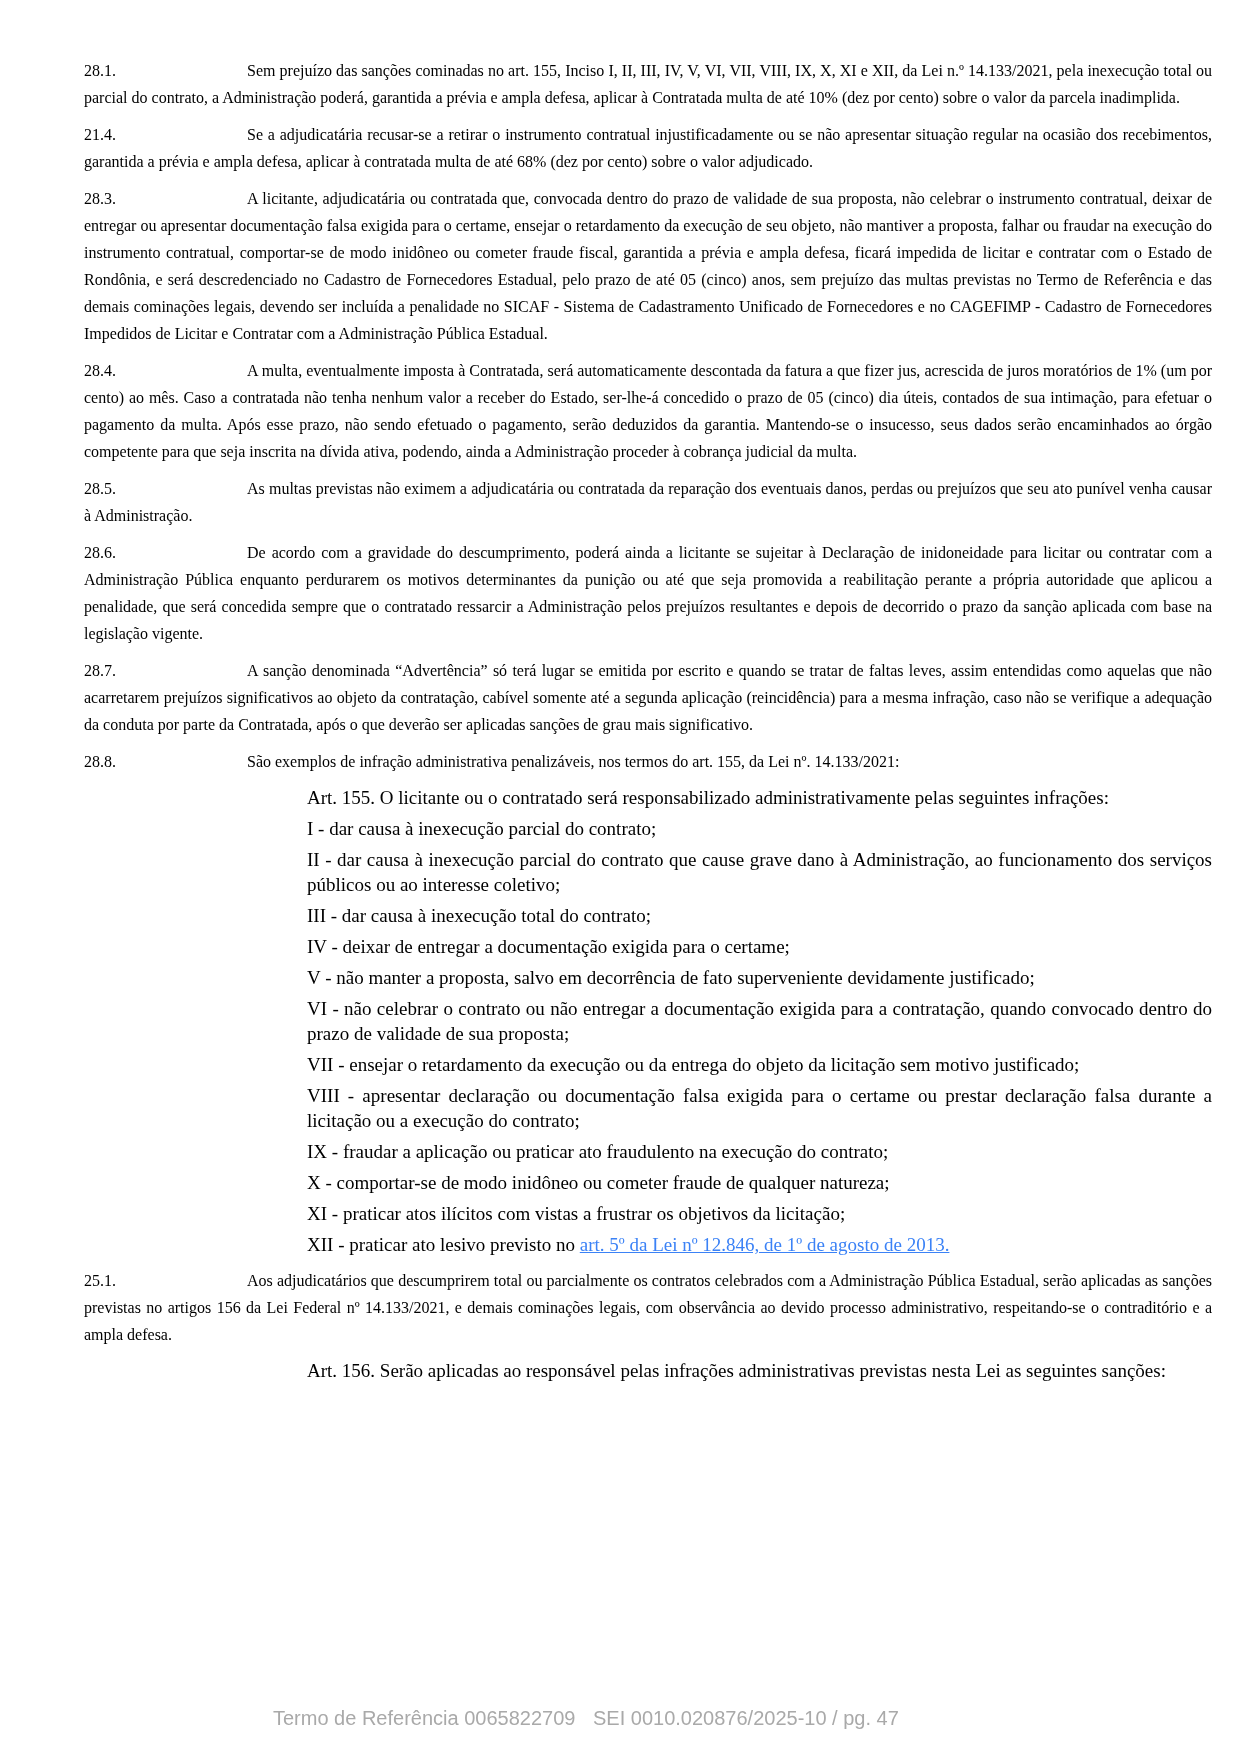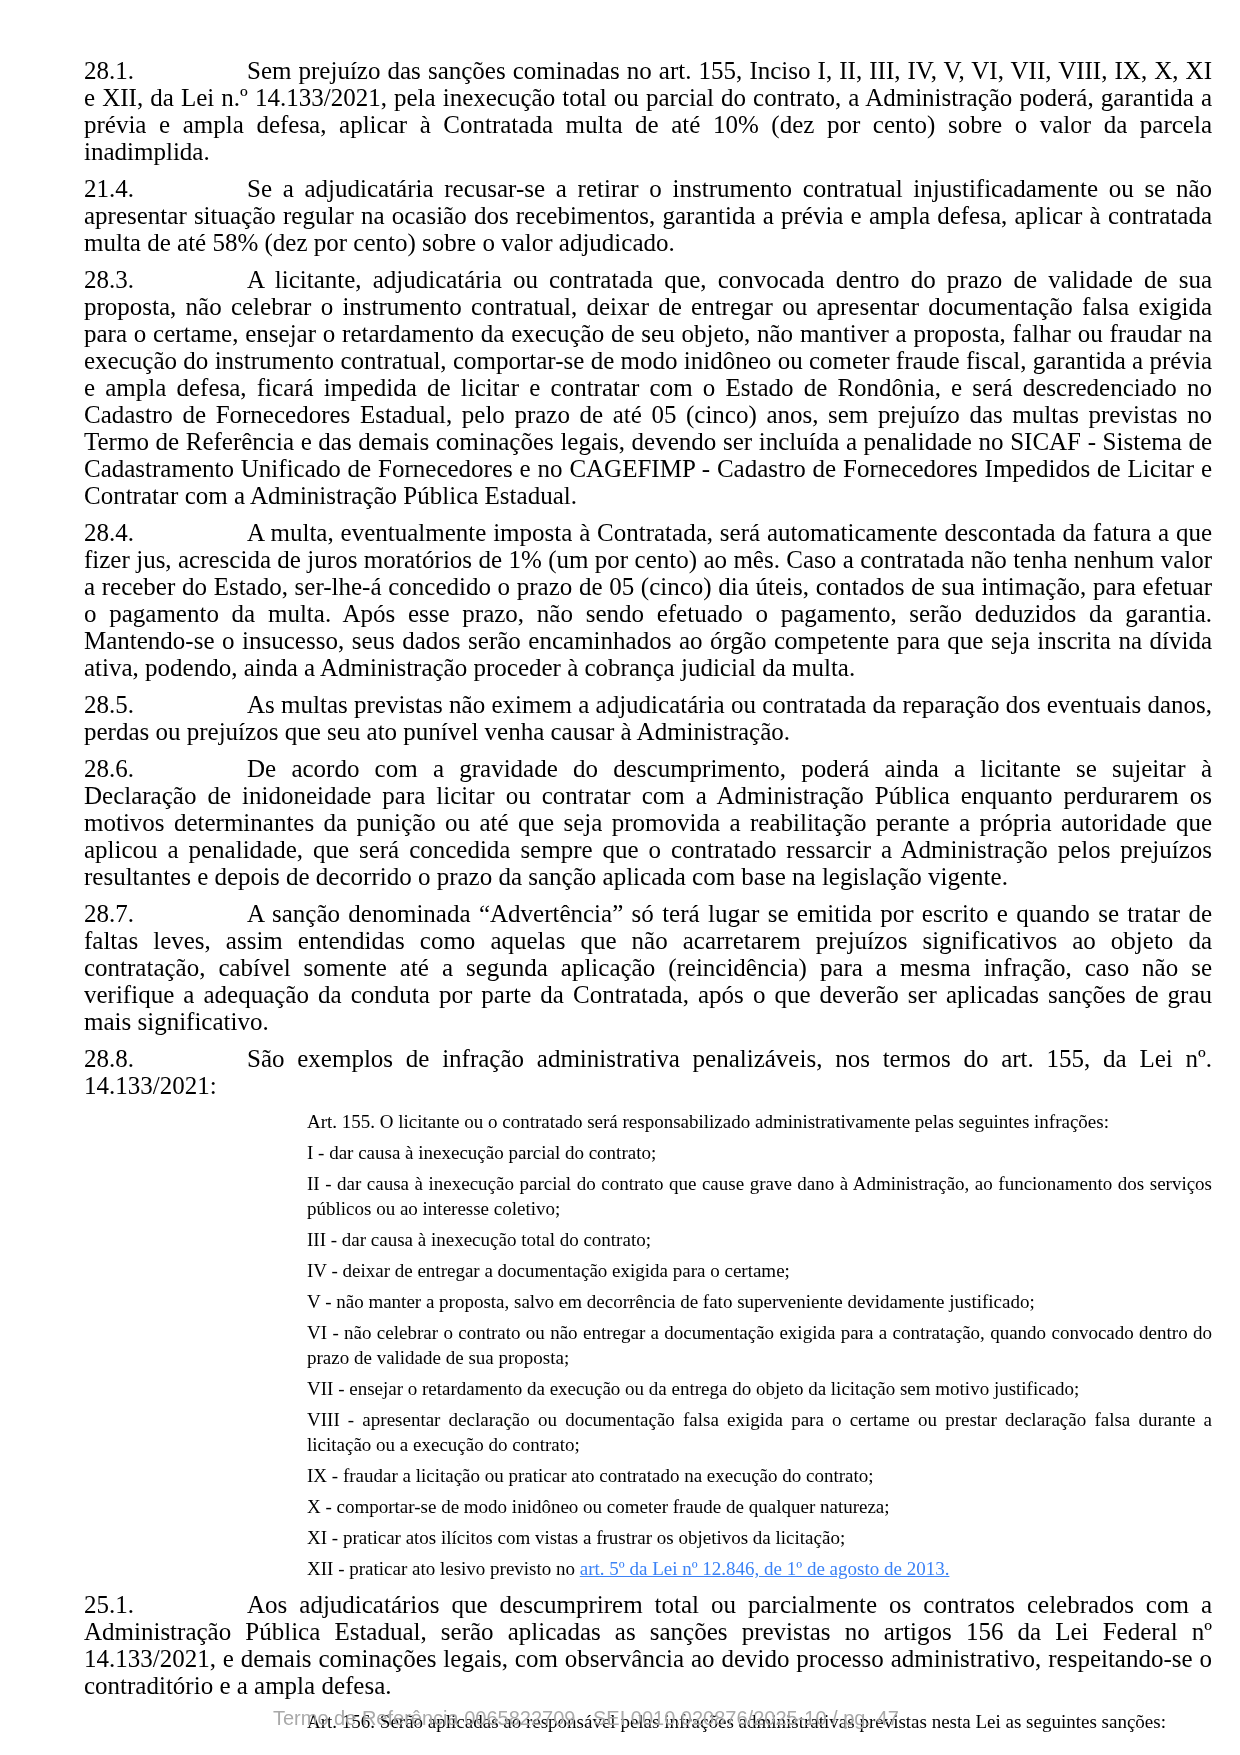--- a/index.html
+++ b/index.html
@@ -18,21 +18,21 @@
   .page {
     position: relative;
     width: 1240px;
     height: 1755px;
     background: #ffffff;
   }
   .content {
     padding: 57px 28px 0 84px;
   }
   .para {
-    font-size: 25px;
+    font-size: 16px;
     line-height: 27px;
     text-align: justify;
     margin: 0 0 10px 0;
   }
   .para .num {
     display: inline-block;
     width: 163px;
   }
   .quote {
     margin: 0 0 10px 211px;
@@ -71,21 +71,21 @@
   }
 </style>
 </head>
 <body>
 
 <div class="page">
   <div class="content">
 
     <p class="para"><span class="num">28.1.</span><span>Sem prejuízo das sanções cominadas no art. 155, Inciso I, II, III, IV, V, VI, VII, VIII, IX, X, XI e XII, da Lei n.º 14.133/2021, pela inexecução total ou parcial do contrato, a Administração poderá, garantida a prévia e ampla defesa, aplicar à Contratada multa de até 10% (dez por cento) sobre o valor da parcela inadimplida.</span></p>
 
-    <p class="para"><span class="num">21.4.</span><span>Se a adjudicatária recusar-se a retirar o instrumento contratual injustificadamente ou se não apresentar situação regular na ocasião dos recebimentos, garantida a prévia e ampla defesa, aplicar à contratada multa de até 58% (dez por cento)  sobre o valor adjudicado.</span></p>
+    <p class="para"><span class="num">21.4.</span><span>Se a adjudicatária recusar-se a retirar o instrumento contratual injustificadamente ou se não apresentar situação regular na ocasião dos recebimentos, garantida a prévia e ampla defesa, aplicar à contratada multa de até 68% (dez por cento)  sobre o valor adjudicado.</span></p>
 
     <p class="para"><span class="num">28.3.</span><span>A licitante, adjudicatária ou contratada que, convocada dentro do prazo de validade de sua proposta, não celebrar o instrumento contratual, deixar de entregar ou apresentar documentação falsa exigida para o certame, ensejar o retardamento da execução de seu objeto, não mantiver a proposta, falhar ou fraudar na execução do instrumento contratual, comportar-se de modo inidôneo ou cometer fraude fiscal, garantida a prévia e ampla defesa, ficará impedida de licitar e contratar com o Estado de Rondônia, e será descredenciado no Cadastro de Fornecedores Estadual, pelo prazo de até 05 (cinco) anos, sem prejuízo das multas previstas no Termo de Referência e das demais cominações legais, devendo ser incluída a penalidade no SICAF - Sistema de Cadastramento Unificado de Fornecedores e no CAGEFIMP - Cadastro de Fornecedores Impedidos de Licitar e Contratar com a Administração Pública Estadual.</span></p>
 
     <p class="para"><span class="num">28.4.</span><span>A multa, eventualmente imposta à Contratada, será automaticamente descontada da fatura a que fizer jus, acrescida de juros moratórios de 1% (um por cento) ao mês. Caso a contratada não tenha nenhum valor a receber do Estado, ser-lhe-á concedido o prazo de 05 (cinco) dia úteis, contados de sua intimação, para efetuar o pagamento da multa. Após esse prazo, não sendo efetuado o pagamento, serão deduzidos da garantia. Mantendo-se o insucesso, seus dados serão encaminhados ao órgão competente para que seja inscrita na dívida ativa, podendo, ainda a Administração proceder à cobrança judicial da multa.</span></p>
 
     <p class="para"><span class="num">28.5.</span><span>As multas previstas não eximem a adjudicatária ou contratada da reparação dos eventuais danos, perdas ou prejuízos que seu ato punível venha causar à Administração.</span></p>
 
     <p class="para"><span class="num">28.6.</span><span>De acordo com a gravidade do descumprimento, poderá ainda a licitante se sujeitar à Declaração de inidoneidade para licitar ou contratar com a Administração Pública enquanto perdurarem os motivos determinantes da punição ou até que seja promovida a reabilitação perante a própria autoridade que aplicou a penalidade, que será concedida sempre que o contratado ressarcir a Administração pelos prejuízos resultantes e depois de decorrido o prazo da sanção aplicada com base na legislação vigente.</span></p>
 
     <p class="para"><span class="num">28.7.</span><span>A sanção denominada “Advertência” só terá lugar se emitida por escrito e quando se tratar de faltas leves, assim entendidas como aquelas que não acarretarem prejuízos significativos ao objeto da contratação, cabível somente até a segunda aplicação (reincidência) para a mesma infração, caso não se verifique a adequação da conduta por parte da Contratada, após o que deverão ser aplicadas sanções de grau mais significativo.</span></p>
@@ -95,21 +95,21 @@
     <div class="quote">
       <p>Art. 155. O licitante ou o contratado será responsabilizado administrativamente pelas seguintes infrações:</p>
       <p>I - dar causa à inexecução parcial do contrato;</p>
       <p>II - dar causa à inexecução parcial do contrato que cause grave dano à Administração, ao funcionamento dos serviços públicos ou ao interesse coletivo;</p>
       <p>III - dar causa à inexecução total do contrato;</p>
       <p>IV - deixar de entregar a documentação exigida para o certame;</p>
       <p>V - não manter a proposta, salvo em decorrência de fato superveniente devidamente justificado;</p>
       <p>VI - não celebrar o contrato ou não entregar a documentação exigida para a contratação, quando convocado dentro do prazo de validade de sua proposta;</p>
       <p>VII - ensejar o retardamento da execução ou da entrega do objeto da licitação sem motivo justificado;</p>
       <p>VIII - apresentar declaração ou documentação falsa exigida para o certame ou prestar declaração falsa durante a licitação ou a execução do contrato;</p>
-      <p>IX - fraudar a licitação ou praticar ato contratado na execução do contrato;</p>
+      <p>IX - fraudar a aplicação ou praticar ato fraudulento na execução do contrato;</p>
       <p>X - comportar-se de modo inidôneo ou cometer fraude de qualquer natureza;</p>
       <p>XI - praticar atos ilícitos com vistas a frustrar os objetivos da licitação;</p>
       <p><span>XII - praticar ato lesivo previsto no </span><a class="doc-link">art. 5º da Lei nº 12.846, de 1º de agosto de 2013.</a></p>
     </div>
 
     <p class="para"><span class="num">25.1.</span><span>Aos adjudicatários que descumprirem total ou parcialmente os contratos celebrados com a Administração Pública Estadual, serão aplicadas as sanções previstas no artigos 156 da Lei Federal nº 14.133/2021, e demais cominações legais, com observância ao devido processo administrativo, respeitando-se o contraditório e a ampla defesa.</span></p>
 
     <div class="quote">
       <p>Art. 156. Serão aplicadas ao responsável pelas infrações administrativas previstas nesta Lei as seguintes sanções:</p>
     </div>

